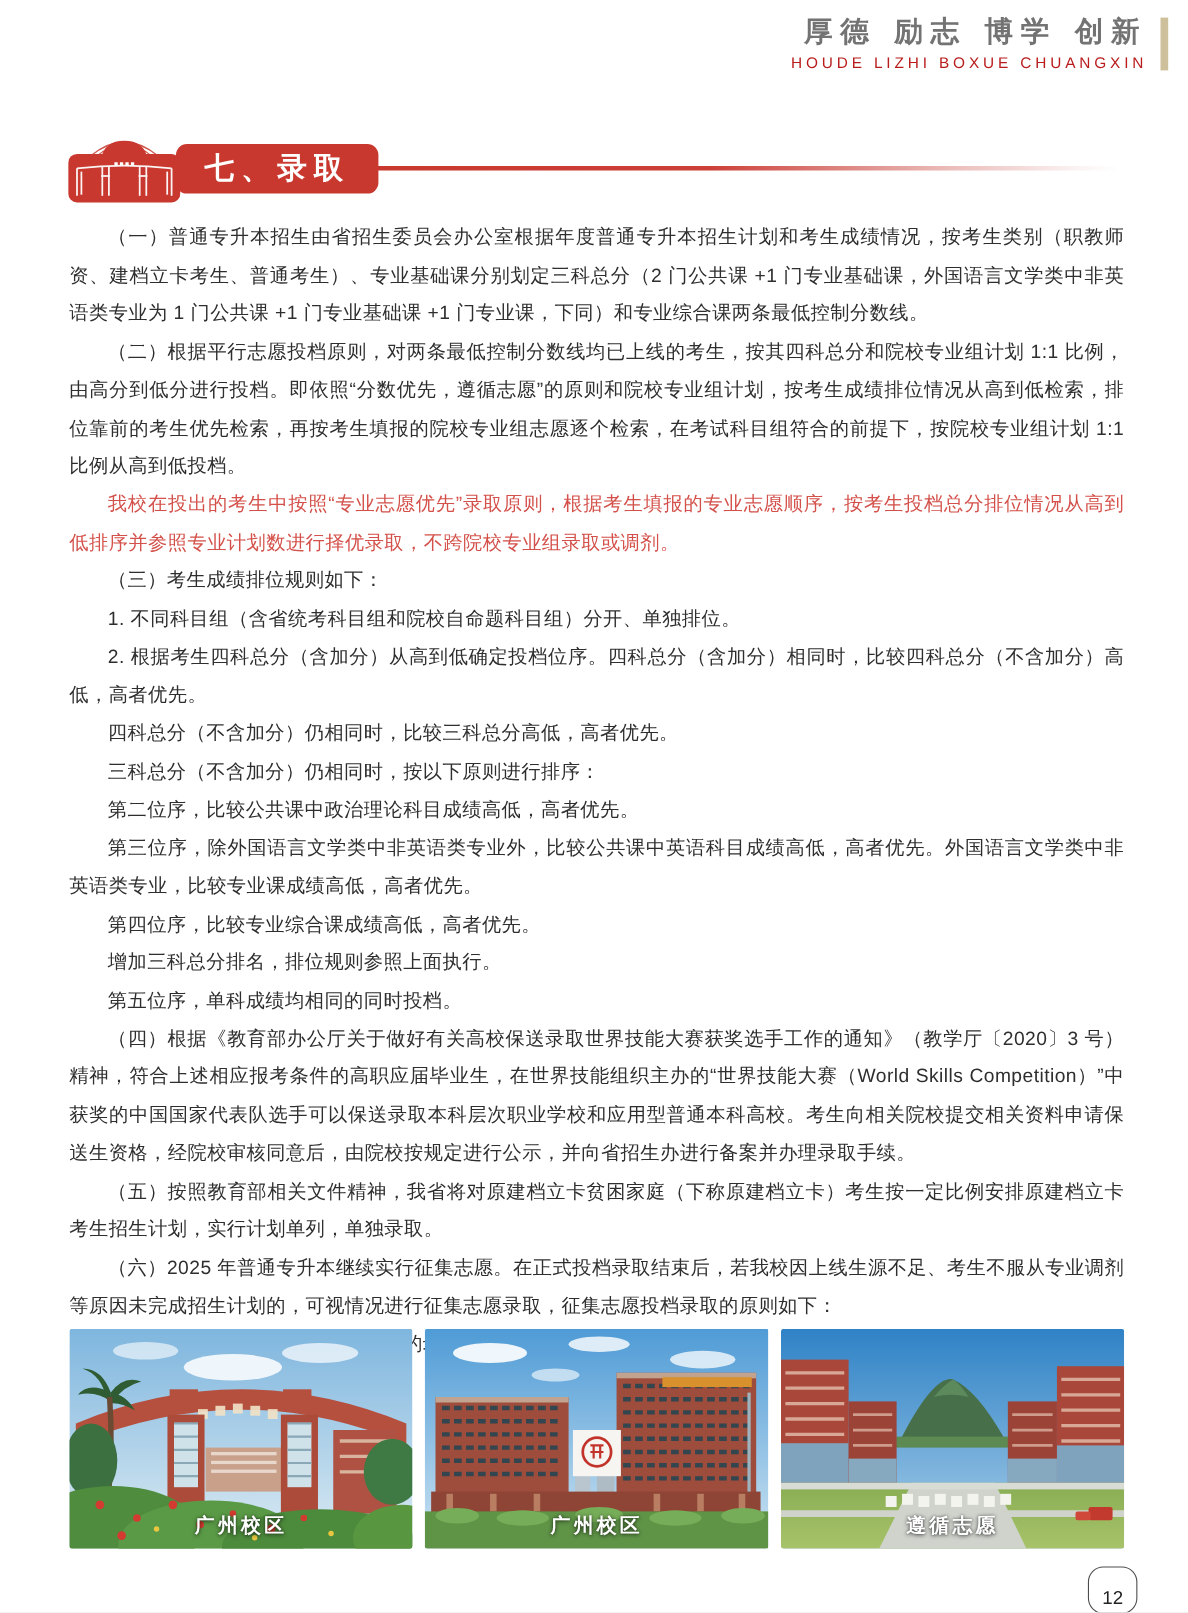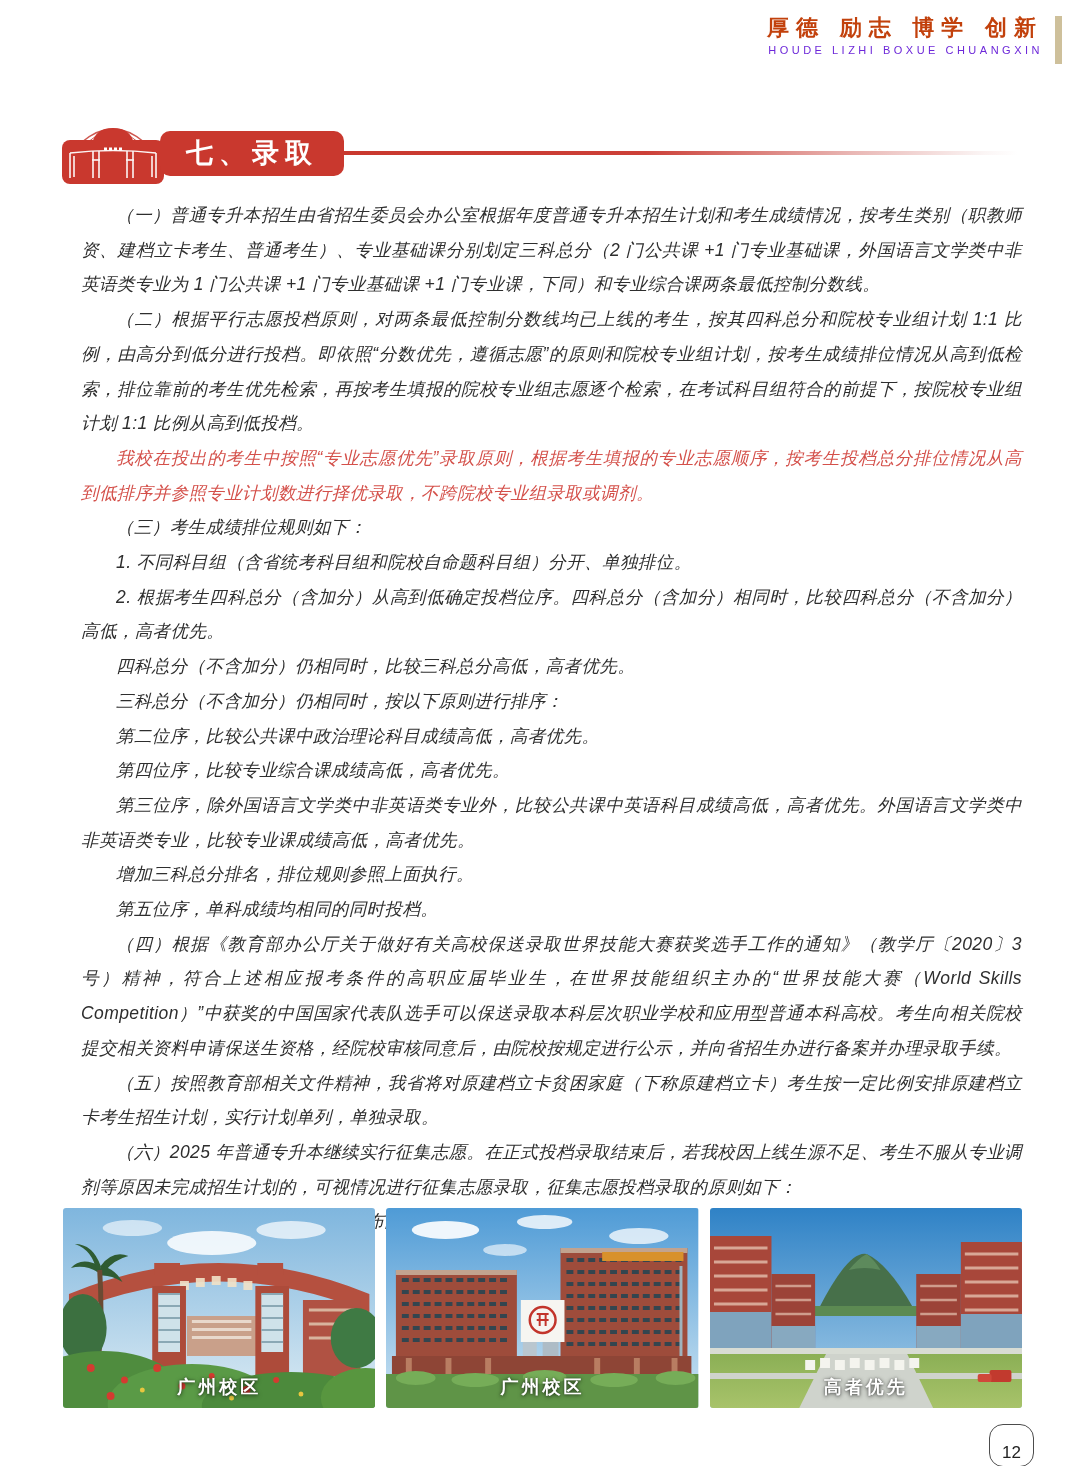--- a/index.html
+++ b/index.html
@@ -19,29 +19,29 @@
     position: absolute;
     top: 14px;
     right: 18px;
     display: flex;
     align-items: flex-start;
   }
   .motto { text-align: right; margin-right: 12px; }
   .motto-cn {
     font-family: "DejaVu Serif", "Liberation Serif", serif;
     font-weight: bold;
-    font-size: 22px;
+    font-size: 26px;
     letter-spacing: 7px;
-    color: #c2410c;
+    color: #737373;
     line-height: 1.2;
   }
   .motto-en {
-    font-size: 11px;
+    font-size: 14px;
     letter-spacing: 3.5px;
-    color: #6d28d9;
+    color: #b91c1c;
     margin-top: 4px;
     margin-left: 12px;
   }
   .masthead-bar {
     width: 7px;
     height: 48px;
     background: #cec09b;
     margin-top: 2px;
   }
 
@@ -78,23 +78,22 @@
     height: 4px;
     margin-left: -2px;
     background: linear-gradient(90deg, #c9382e 0%, #cc4038 45%, rgba(214,120,115,0.55) 75%, rgba(230,190,188,0.15) 95%, rgba(255,255,255,0) 100%);
     border-radius: 2px;
   }
 
   
   .content {
     position: absolute;
     top: 198px;
-    left: 81px;
+    left: 63px;
     right: 58px;
-    font-style: italic;
   }
   .content p {
     font-size: 17.5px;
     line-height: 34.7px;
     color: #2e2e2e;
     letter-spacing: 0.4px;
     text-align: justify;
     text-indent: 2em;
   }
   .content p.red { color: #d4504a; }
@@ -195,22 +194,22 @@
   <div class="content">
     <p>（一）普通专升本招生由省招生委员会办公室根据年度普通专升本招生计划和考生成绩情况，按考生类别（职教师资、建档立卡考生、普通考生）、专业基础课分别划定三科总分（2 门公共课 +1 门专业基础课，外国语言文学类中非英语类专业为 1 门公共课 +1 门专业基础课 +1 门专业课，下同）和专业综合课两条最低控制分数线。</p>
     <p>（二）根据平行志愿投档原则，对两条最低控制分数线均已上线的考生，按其四科总分和院校专业组计划 1:1 比例，由高分到低分进行投档。即依照“分数优先，遵循志愿”的原则和院校专业组计划，按考生成绩排位情况从高到低检索，排位靠前的考生优先检索，再按考生填报的院校专业组志愿逐个检索，在考试科目组符合的前提下，按院校专业组计划 1:1 比例从高到低投档。</p>
     <p class="red">我校在投出的考生中按照“专业志愿优先”录取原则，根据考生填报的专业志愿顺序，按考生投档总分排位情况从高到低排序并参照专业计划数进行择优录取，不跨院校专业组录取或调剂。</p>
     <p>（三）考生成绩排位规则如下：</p>
     <p>1. 不同科目组（含省统考科目组和院校自命题科目组）分开、单独排位。</p>
     <p>2. 根据考生四科总分（含加分）从高到低确定投档位序。四科总分（含加分）相同时，比较四科总分（不含加分）高低，高者优先。</p>
     <p>四科总分（不含加分）仍相同时，比较三科总分高低，高者优先。</p>
     <p>三科总分（不含加分）仍相同时，按以下原则进行排序：</p>
     <p>第二位序，比较公共课中政治理论科目成绩高低，高者优先。</p>
+    <p>第三位序，除外国语言文学类中非英语类专业外，比较公共课中英语科目成绩高低，高者优先。外国语言文学类中非英语类专业，比较专业课成绩高低，高者优先。</p>
     <p>第四位序，比较专业综合课成绩高低，高者优先。</p>
-    <p>第三位序，除外国语言文学类中非英语类专业外，比较公共课中英语科目成绩高低，高者优先。外国语言文学类中非英语类专业，比较专业课成绩高低，高者优先。</p>
     <p>增加三科总分排名，排位规则参照上面执行。</p>
     <p>第五位序，单科成绩均相同的同时投档。</p>
     <p>（四）根据《教育部办公厅关于做好有关高校保送录取世界技能大赛获奖选手工作的通知》（教学厅〔2020〕3 号）精神，符合上述相应报考条件的高职应届毕业生，在世界技能组织主办的“世界技能大赛（World Skills Competition）”中获奖的中国国家代表队选手可以保送录取本科层次职业学校和应用型普通本科高校。考生向相关院校提交相关资料申请保送生资格，经院校审核同意后，由院校按规定进行公示，并向省招生办进行备案并办理录取手续。</p>
     <p>（五）按照教育部相关文件精神，我省将对原建档立卡贫困家庭（下称原建档立卡）考生按一定比例安排原建档立卡考生招生计划，实行计划单列，单独录取。</p>
     <p>（六）2025 年普通专升本继续实行征集志愿。在正式投档录取结束后，若我校因上线生源不足、考生不服从专业调剂等原因未完成招生计划的，可视情况进行征集志愿录取，征集志愿投档录取的原则如下：</p>
     <p>依据三科总分投档，我校按照公布的录取原则择优录取。</p>
   </div>
 
   <div class="photos">
 
@@ -422,20 +421,20 @@
             <rect x="141" y="150" width="10" height="10"></rect>
           <rect x="156" y="152" width="10" height="10"></rect>
             <rect x="171" y="150" width="10" height="10"></rect>
           <rect x="186" y="152" width="10" height="10"></rect>
             <rect x="201" y="150" width="10" height="10"></rect>
         </g>
 
         <rect x="282" y="162" width="22" height="12" rx="2" fill="#c23a2e"></rect>
         <rect x="270" y="166" width="14" height="8" rx="2" fill="#d0483a"></rect>
       </svg>
-      <figcaption class="photo-caption">高者优先</figcaption>
+      <figcaption class="photo-caption">遵循志愿</figcaption>
     </figure>
 
   </div>
 
   <div class="pagenum">12</div>
 
 </div>
 
 </body></html>

